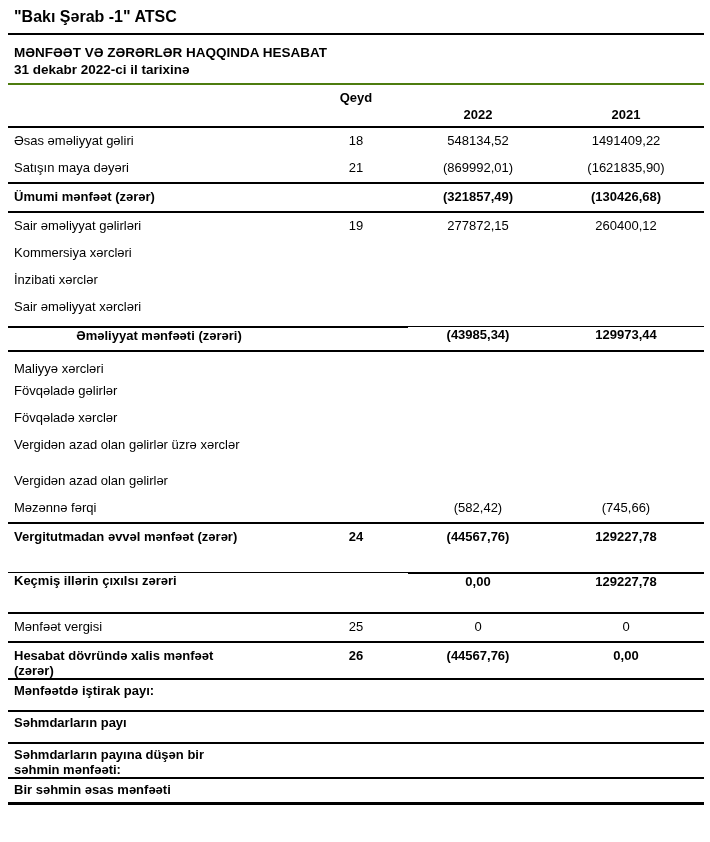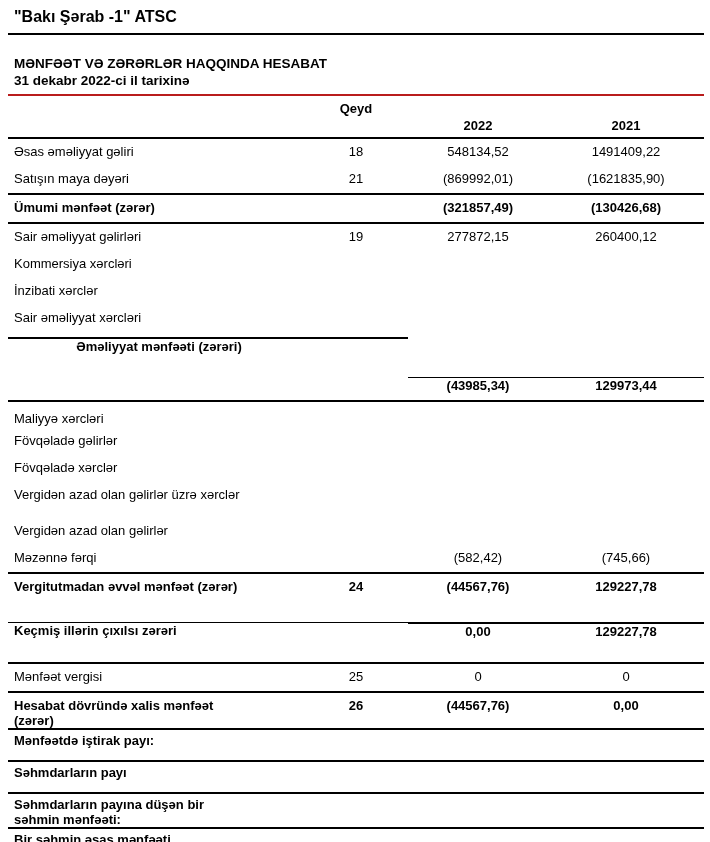--- a/index.html
+++ b/index.html
@@ -3,21 +3,21 @@
 <meta charset="utf-8">
 <style>
   html,body{margin:0;padding:0;background:#fff;}
   body{width:710px;height:842px;overflow:hidden;
        font-family:"Liberation Sans","DejaVu Sans",sans-serif;color:#000;}
   .page{width:696px;margin:0 6px 0 8px;}
 
   
   .company{font-size:16px;font-weight:bold;padding:8px 0 7px 6px;
            border-bottom:2px solid #000;}
-  .rtitle{border-bottom:2px solid #b91c1c;padding:20px 0 5px 6px;}
+  .rtitle{border-bottom:2px solid #4d7c0f;padding:9px 0 5px 6px;}
   .rtitle .t1{font-size:13.5px;font-weight:bold;line-height:17px;}
   .rtitle .t2{font-size:13.5px;font-weight:bold;line-height:17px;}
 
   
   .grid{width:696px;}
   .r{display:grid;grid-template-columns:296px 104px 140px 156px;
      font-size:13px;line-height:15px;padding:5px 0 7px;}
   .r > div{min-height:1px;}
   .c-label{padding-left:6px;}
   .c-note,.c-y1,.c-y2{text-align:center;}
@@ -30,21 +30,21 @@
   .tight{padding:3px 0 2px;}
   .gap-top{padding-top:14px;}
   .pt3{padding-top:3px;}
   .pb4{padding-bottom:12px;}
   .pb5{padding-bottom:5px;}
   .pb10{padding-bottom:10px;}
   .pb12{padding-bottom:0;}
   .wrapnarrow .c-label{max-width:230px;}
   
   .split-a > .c-label,.split-a > .c-note{border-top:2px solid #000;text-align:center;}
-  .split-a > .c-y1,.split-a > .c-y2{border-top:1px solid #000;margin-top:40px;}
+  .split-a > .c-y1,.split-a > .c-y2{border-top:1px solid #000;}
   .split-b > .c-label,.split-b > .c-note{border-top:1px solid #000;}
   .split-b > .c-y1,.split-b > .c-y2{border-top:2px solid #000;}
   .sp13{padding:0;height:13px;}
   .sp16{padding:0;height:16px;}
 </style>
 </head>
 <body>
 
 <div class="page">
 

